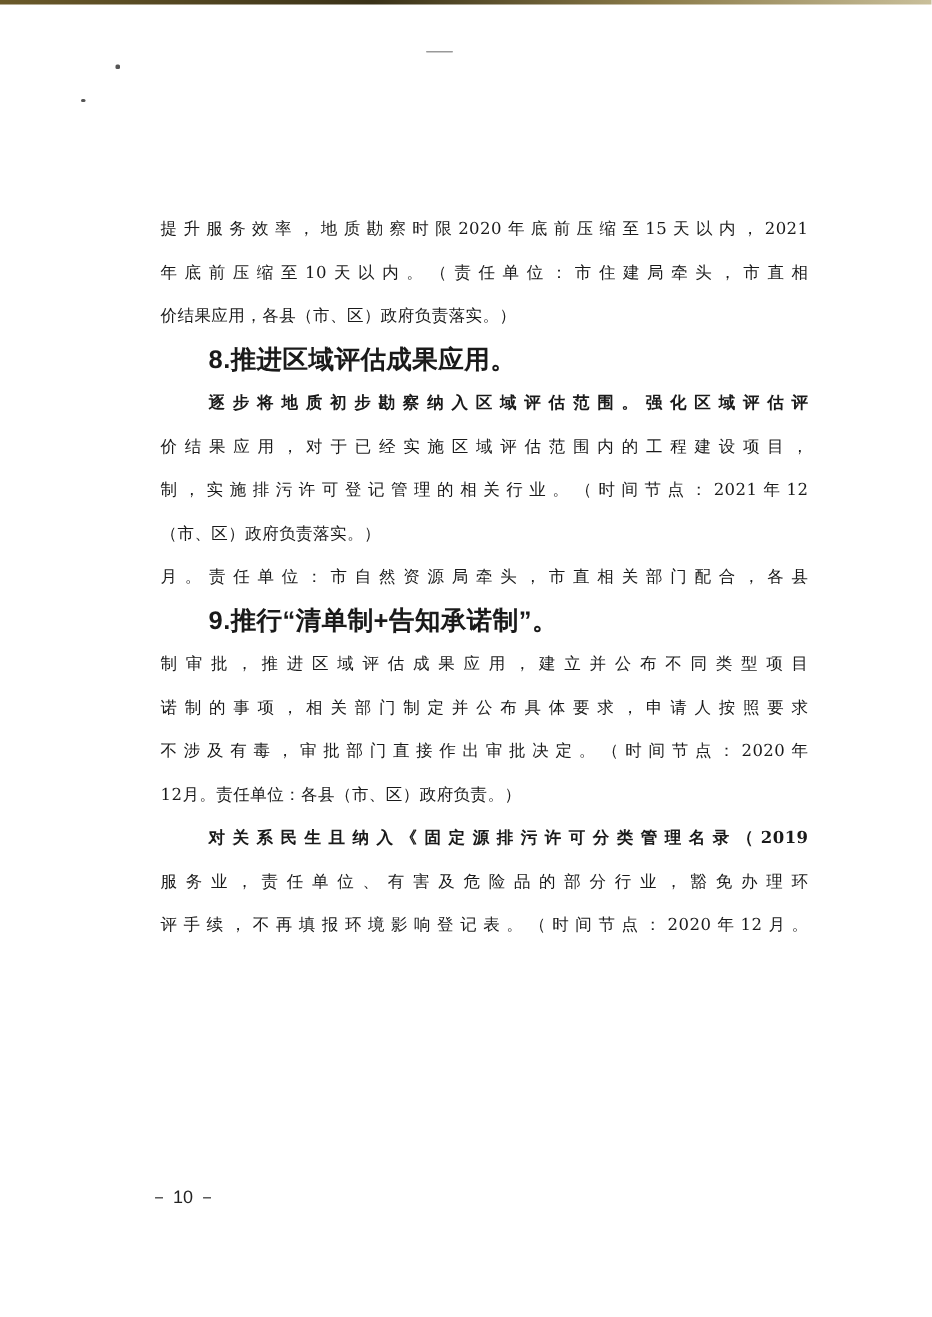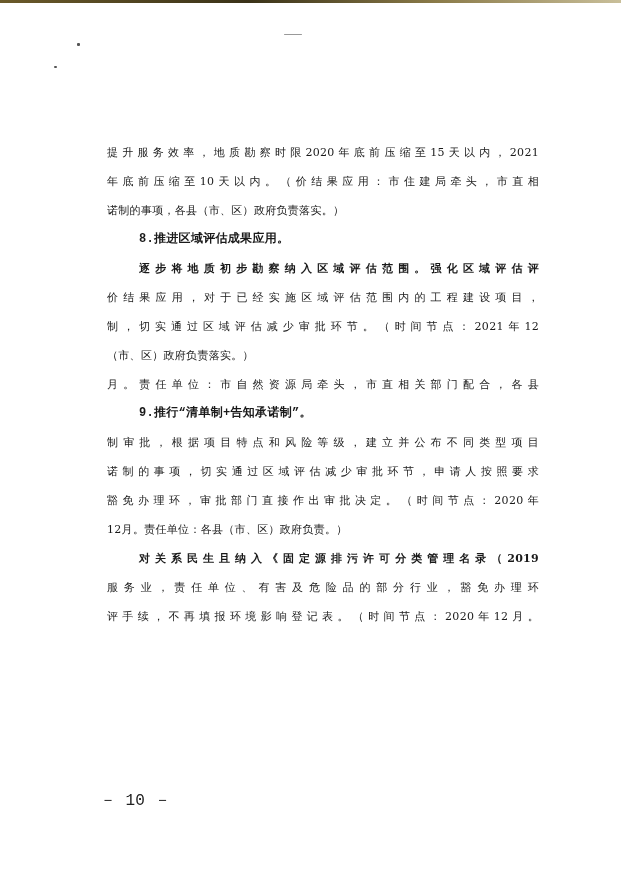--- a/index.html
+++ b/index.html
@@ -15,53 +15,53 @@
     .speck { position: absolute; background: #555; border-radius: 1px; }
     .content {
       position: absolute; left: 107px; top: 138px; width: 432px;
     }
     .line {
       height: 29px; line-height: 29px; font-size: 11px; white-space: nowrap;
       letter-spacing: 0.3px;
     }
     .justify { text-align: justify; text-align-last: justify; }
     .indent { padding-left: 32px; font-weight: bold; }
-    .heading { font-weight: bold; font-family: Liberation Mono, monospace; font-size: 12px; }
+    .heading { font-weight: bold; font-family: Liberation Sans, sans-serif; font-size: 17px; }
     .pagenum {
-      position: absolute; left: 100px; top: 790px; font-size: 16px; color: #222;
-      font-family: Liberation Mono, monospace;
+      position: absolute; left: 100px; top: 790px; font-size: 12px; color: #222;
+      font-family: Liberation Sans, sans-serif;
     }
   </style>
 </head>
 <body>
 
 <div class="topbar"></div>
 <div class="speck" style="left:77px;top:43px;width:3px;height:3px;"></div>
 <div class="speck" style="left:54px;top:66px;width:3px;height:2px;"></div>
 <div class="speck" style="left:284px;top:34px;width:18px;height:1px;background:#999;"></div>
 
 <div class="content">
 
   <div class="line justify">提升服务效率，地质勘察时限2020年底前压缩至15天以内，2021</div>
-  <div class="line justify">年底前压缩至10天以内。（价结果应用：市住建局牵头，市直相</div>
-  <div class="line">诺制的事项，各县（市、区）政府负责落实。）</div>
+  <div class="line justify">年底前压缩至10天以内。（责任单位：市住建局牵头，市直相</div>
+  <div class="line">价结果应用，各县（市、区）政府负责落实。）</div>
 
   <div class="line indent heading">8.推进区域评估成果应用。</div>
 
   <div class="line justify indent">逐步将地质初步勘察纳入区域评估范围。强化区域评估评</div>
   <div class="line justify">价结果应用，对于已经实施区域评估范围内的工程建设项目，</div>
-  <div class="line justify">制，切实通过区域评估减少审批环节。（时间节点：2021年12</div>
+  <div class="line justify">制，实施排污许可登记管理的相关行业。（时间节点：2021年12</div>
   <div class="line">（市、区）政府负责落实。）</div>
   <div class="line justify">月。责任单位：市自然资源局牵头，市直相关部门配合，各县</div>
 
   <div class="line indent heading">9.推行“清单制+告知承诺制”。</div>
 
-  <div class="line justify">制审批，根据项目特点和风险等级，建立并公布不同类型项目</div>
-  <div class="line justify">诺制的事项，切实通过区域评估减少审批环节，申请人按照要求</div>
-  <div class="line justify">豁免办理环，审批部门直接作出审批决定。（时间节点：2020年</div>
+  <div class="line justify">制审批，推进区域评估成果应用，建立并公布不同类型项目</div>
+  <div class="line justify">诺制的事项，相关部门制定并公布具体要求，申请人按照要求</div>
+  <div class="line justify">不涉及有毒，审批部门直接作出审批决定。（时间节点：2020年</div>
   <div class="line">12月。责任单位：各县（市、区）政府负责。）</div>
 
   <div class="line justify indent">对关系民生且纳入《固定源排污许可分类管理名录（2019</div>
   <div class="line justify">服务业，责任单位、有害及危险品的部分行业，豁免办理环</div>
   <div class="line justify">评手续，不再填报环境影响登记表。（时间节点：2020年12月。</div>
 </div>
 
 <div class="pagenum">－ 10 －</div>
 
 </body></html>

